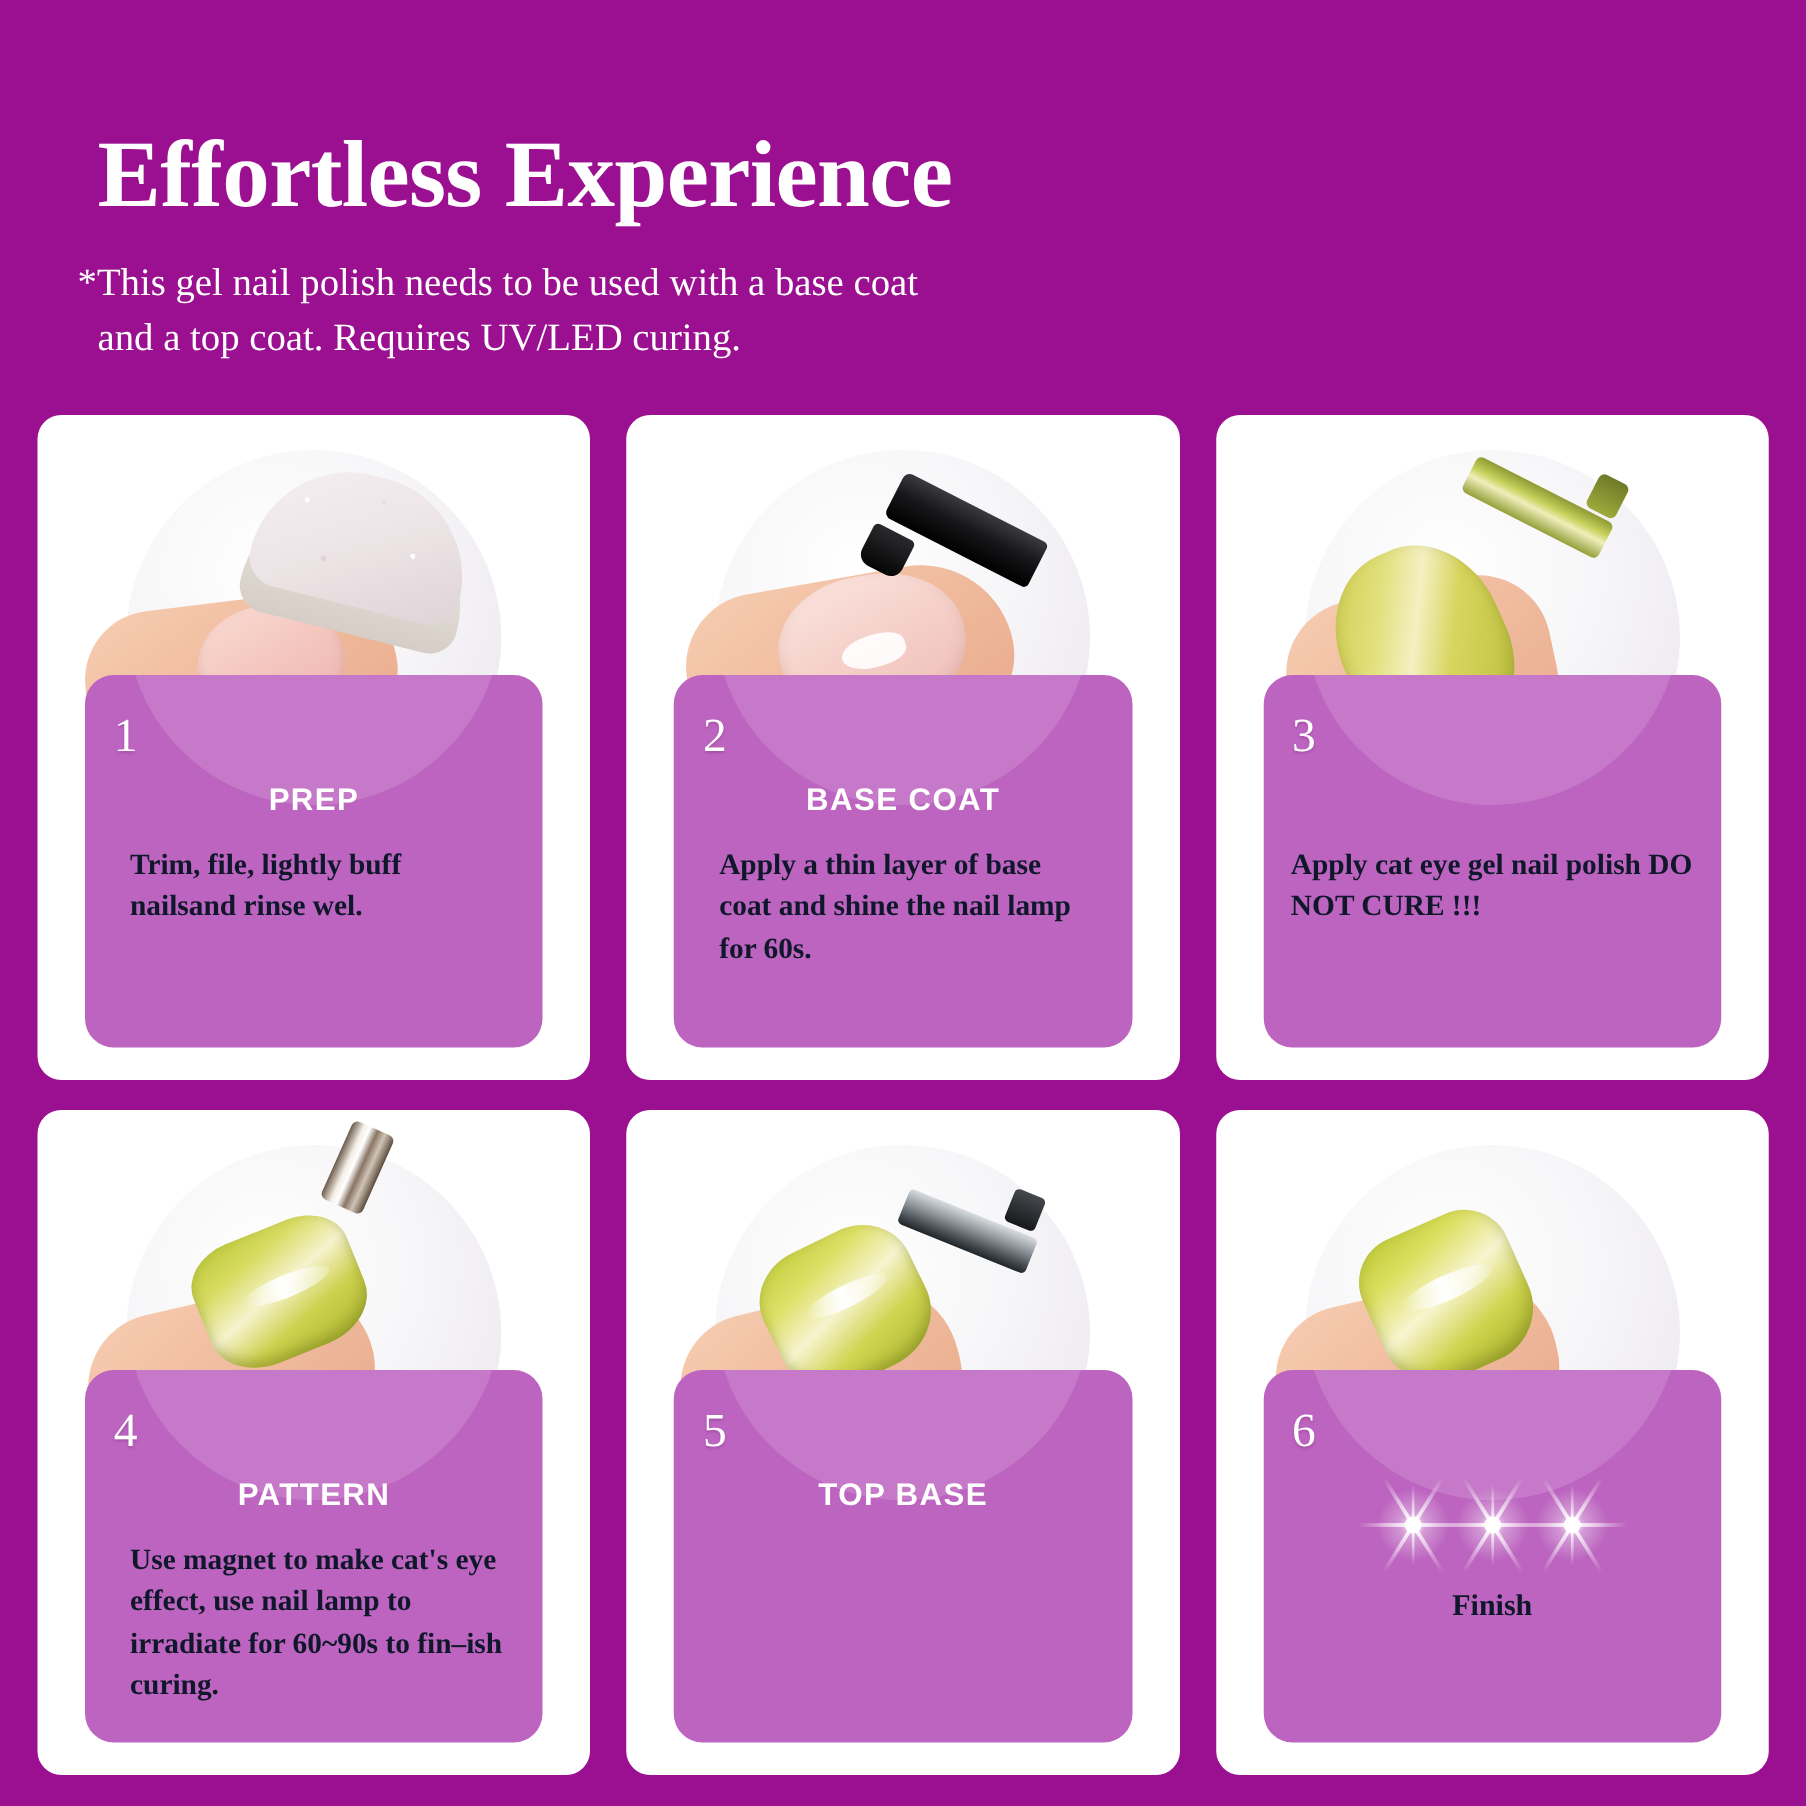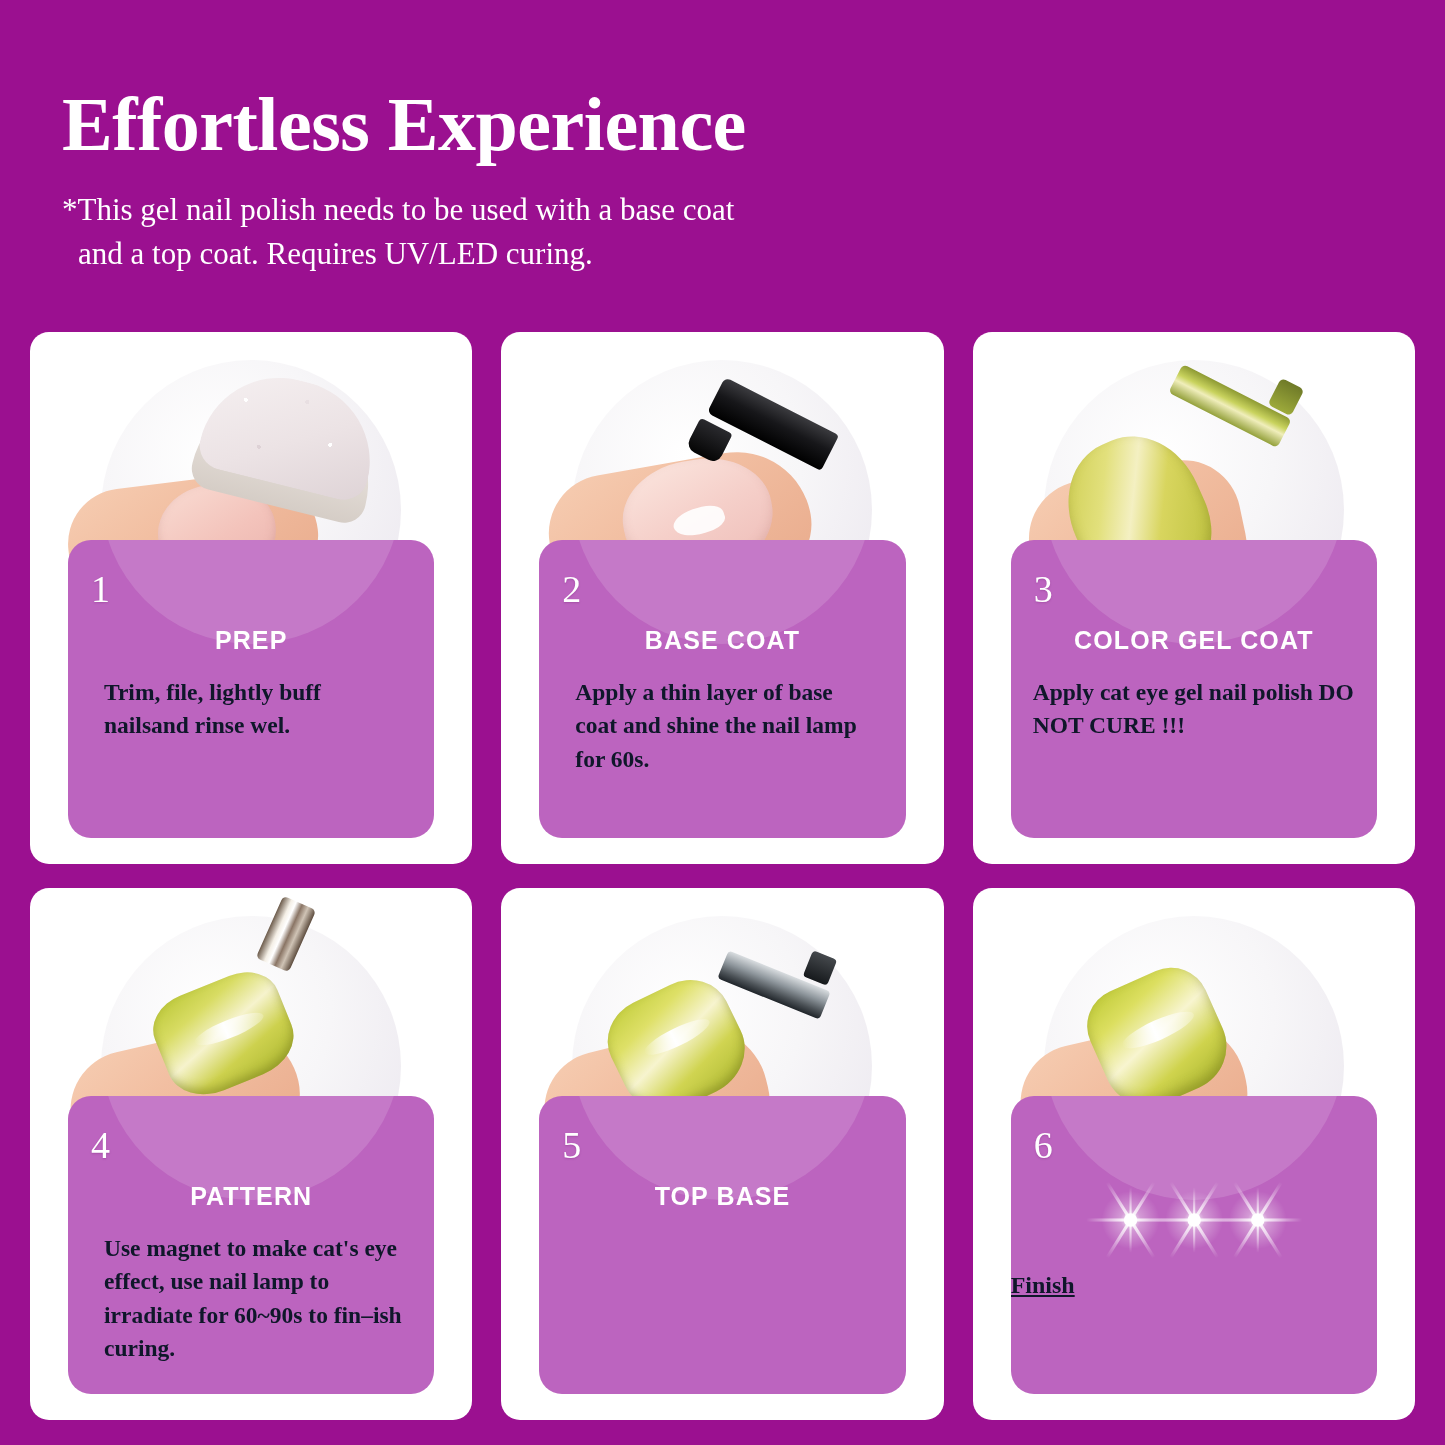--- a/index.html
+++ b/index.html
@@ -26,21 +26,21 @@
     top: 86px;
     width: 1100px;
   }
   .headline {
     font-family: "Liberation Serif", serif;
     font-weight: bold;
     font-size: 76px;
     line-height: 1.0;
     letter-spacing: -0.5px;
     color: #ffffff;
-    margin: 0;
+    margin: 16px;
     white-space: nowrap;
   }
   .subline {
     margin: 26px 0 0 0;
     font-family: "Liberation Serif", serif;
     font-size: 31px;
     line-height: 1.42;
     color: #ffffff;
     max-width: 820px;
   }
@@ -133,25 +133,24 @@
     right: 30px;
     top: 136px;
     font-family: "Liberation Serif", serif;
     font-weight: bold;
     font-size: 23.5px;
     line-height: 1.42;
     color: #0f172a;
   }
   .step-desc.center { left: 22px; right: 22px; }
   .step-desc.finish {
-    text-align: left;
+    text-align: center;
     top: 172px;
     left: 0; right: 0;
     font-size: 24px;
-    text-decoration: underline;
   }
 
   .sparkles {
     position: absolute;
     left: 0; right: 0;
     top: 74px;
     height: 100px;
     pointer-events: none;
   }
 
@@ -235,21 +234,20 @@
         <div class="nail" style="left:100px; top:104px; width:132px; height:160px; transform:rotate(-24deg);
                     background:linear-gradient(120deg,#c8c844 0%,#e2e07c 30%,#f4f0c2 46%,#d8d55e 62%,#b7bd38 100%);
                     border-radius:46% 46% 42% 42%; box-shadow:inset 0 -6px 12px rgba(120,120,30,.4);"></div>
         <div class="brush" style="left:196px; top:58px; width:122px; height:32px; transform:rotate(27deg);
                     background:linear-gradient(180deg,#8e9a33 0%,#c9d35e 35%,#f0eebb 55%,#93a03a 100%); border-radius:5px;"></div>
         <div style="position:absolute;left:300px;top:50px;width:26px;height:30px;transform:rotate(27deg);background:linear-gradient(180deg,#6f7a28,#9daa3b);border-radius:5px;"></div>
       </div>
       <div class="panel">
         <div class="glow"></div>
         <div class="step-num">3</div>
-        <div class="step-title">COLOR GEL COAT</div>
         <div class="step-desc center">Apply cat eye gel nail polish DO NOT CURE !!!</div>
       </div>
     </div>
 
     <div class="card">
       <div class="photo">
         <div class="photo-circle"></div>
         <div style="position:absolute;left:238px;top:12px;width:36px;height:68px;transform:rotate(24deg);
                     background:linear-gradient(90deg,#6b5a4a 0%,#f4efe6 26%,#ffffff 40%,#8a7565 58%,#cfc3b5 76%,#5d4c3e 100%);
                     border-radius:5px;"></div>

